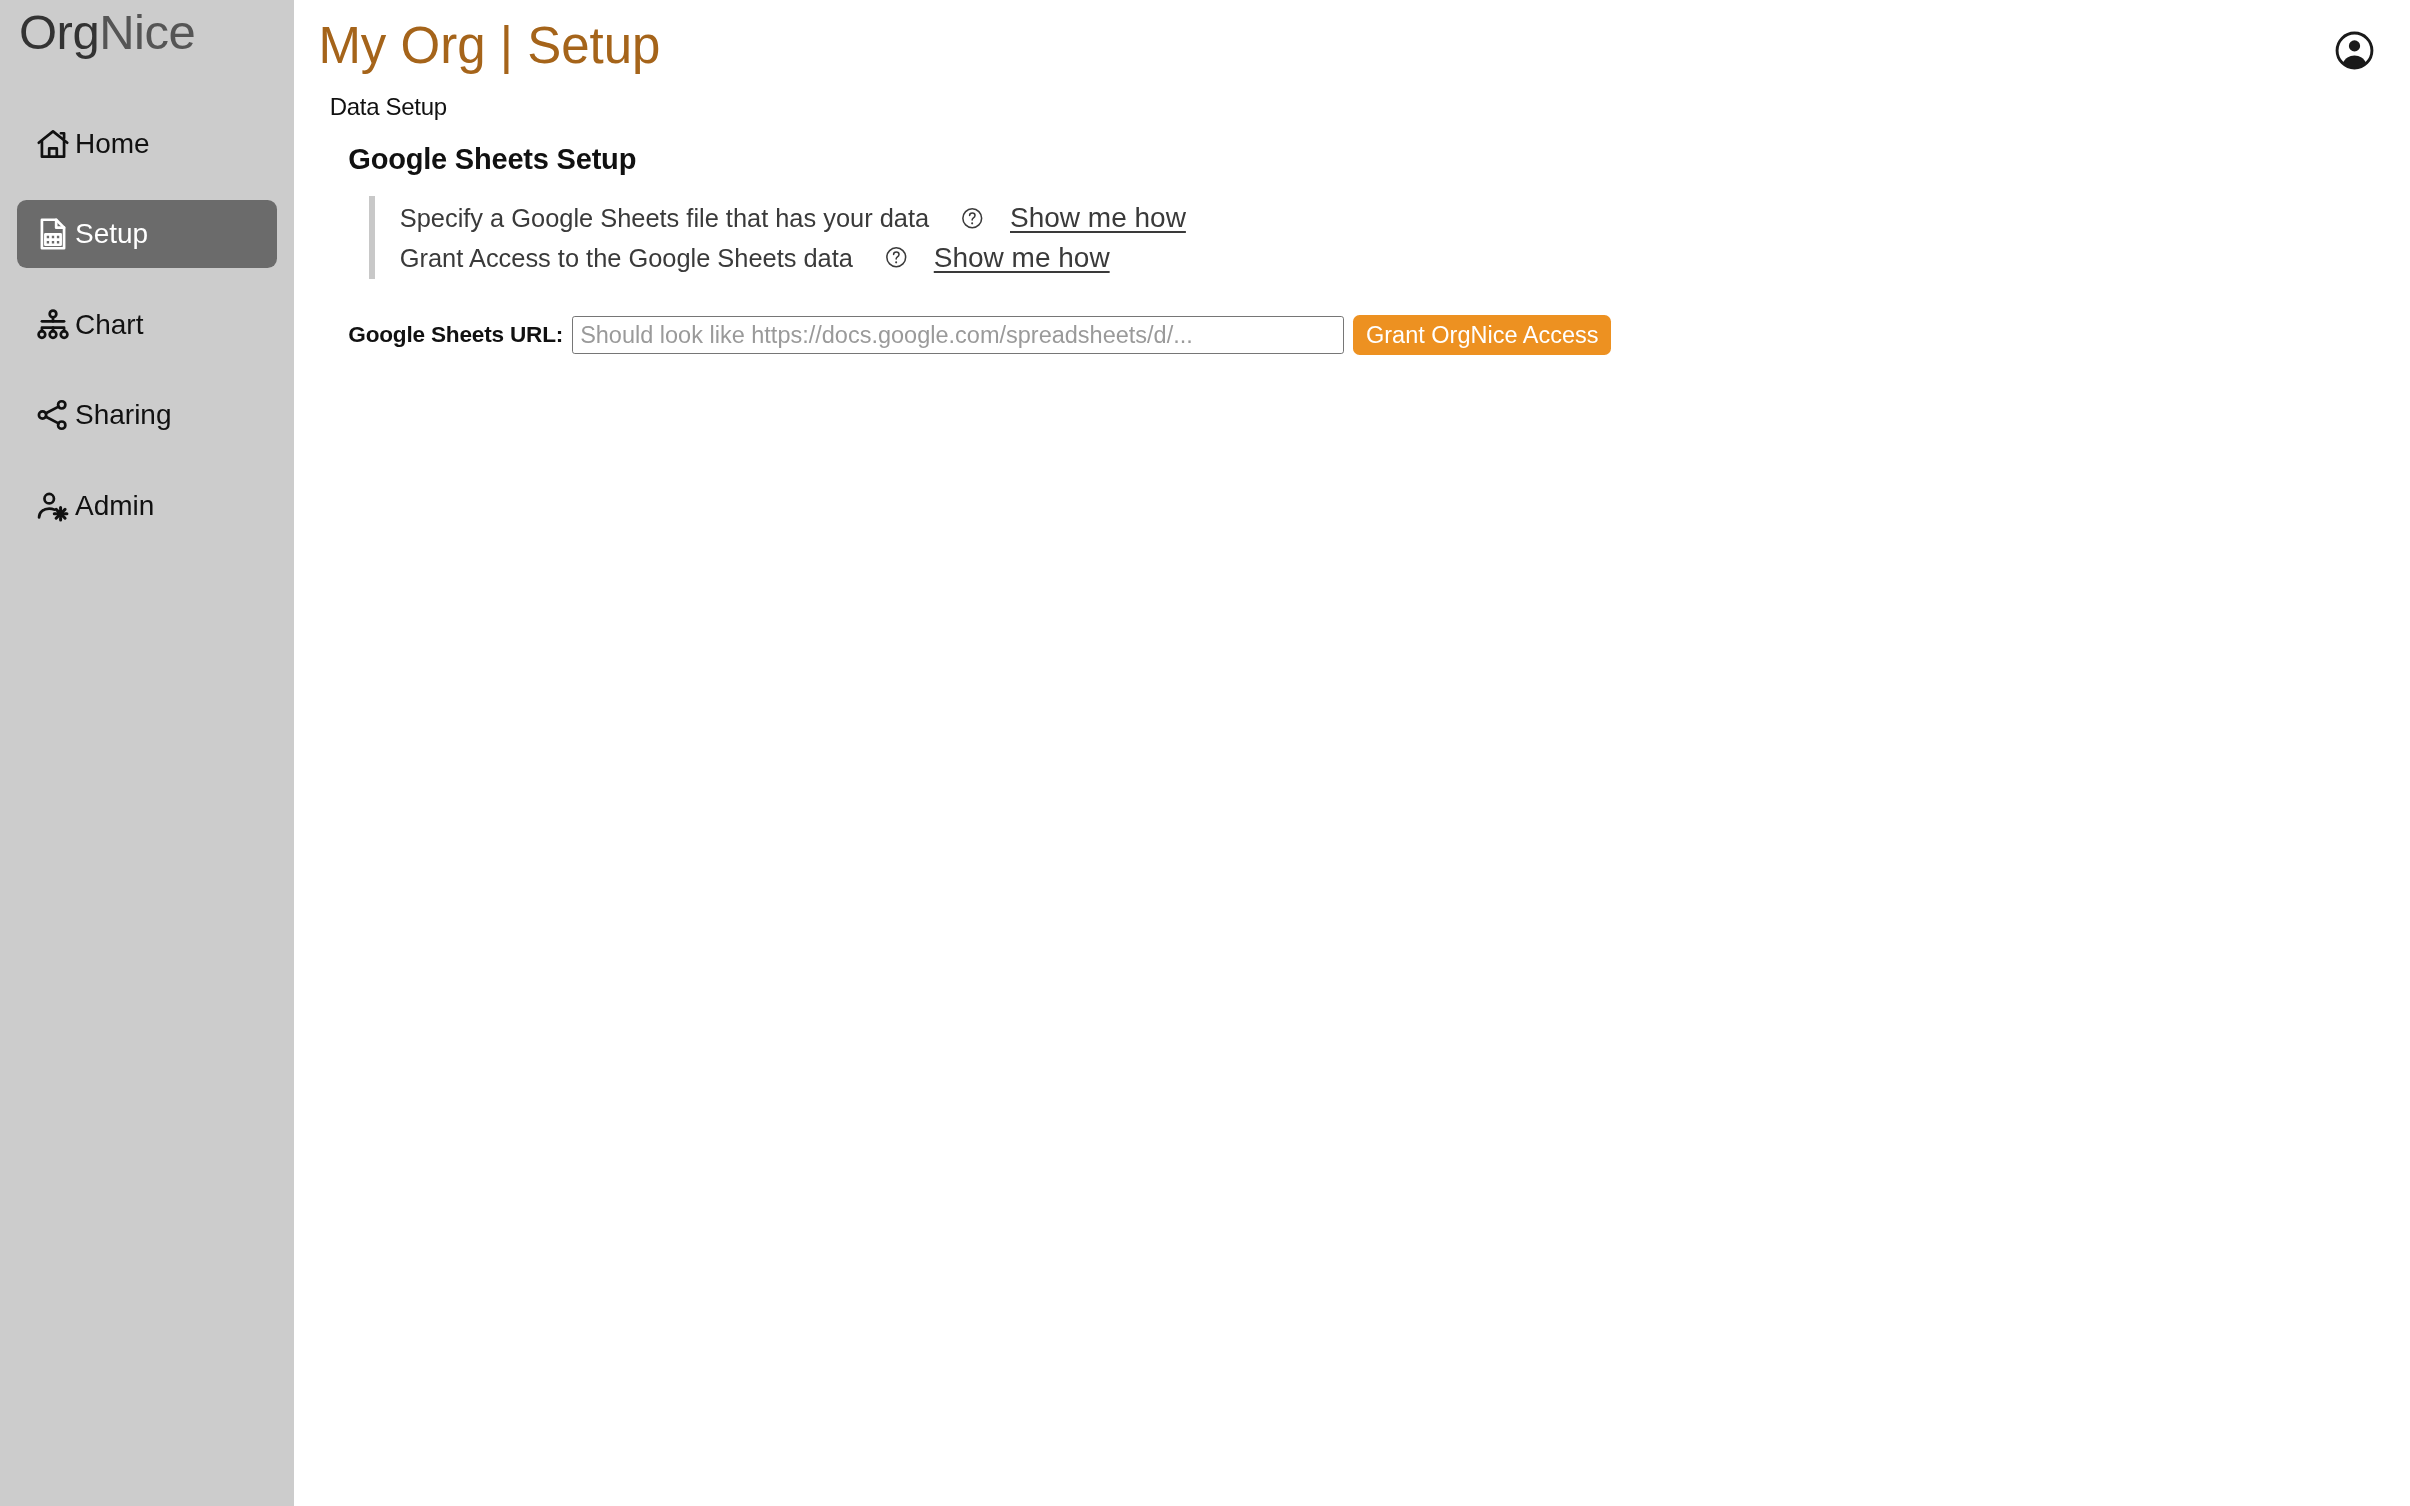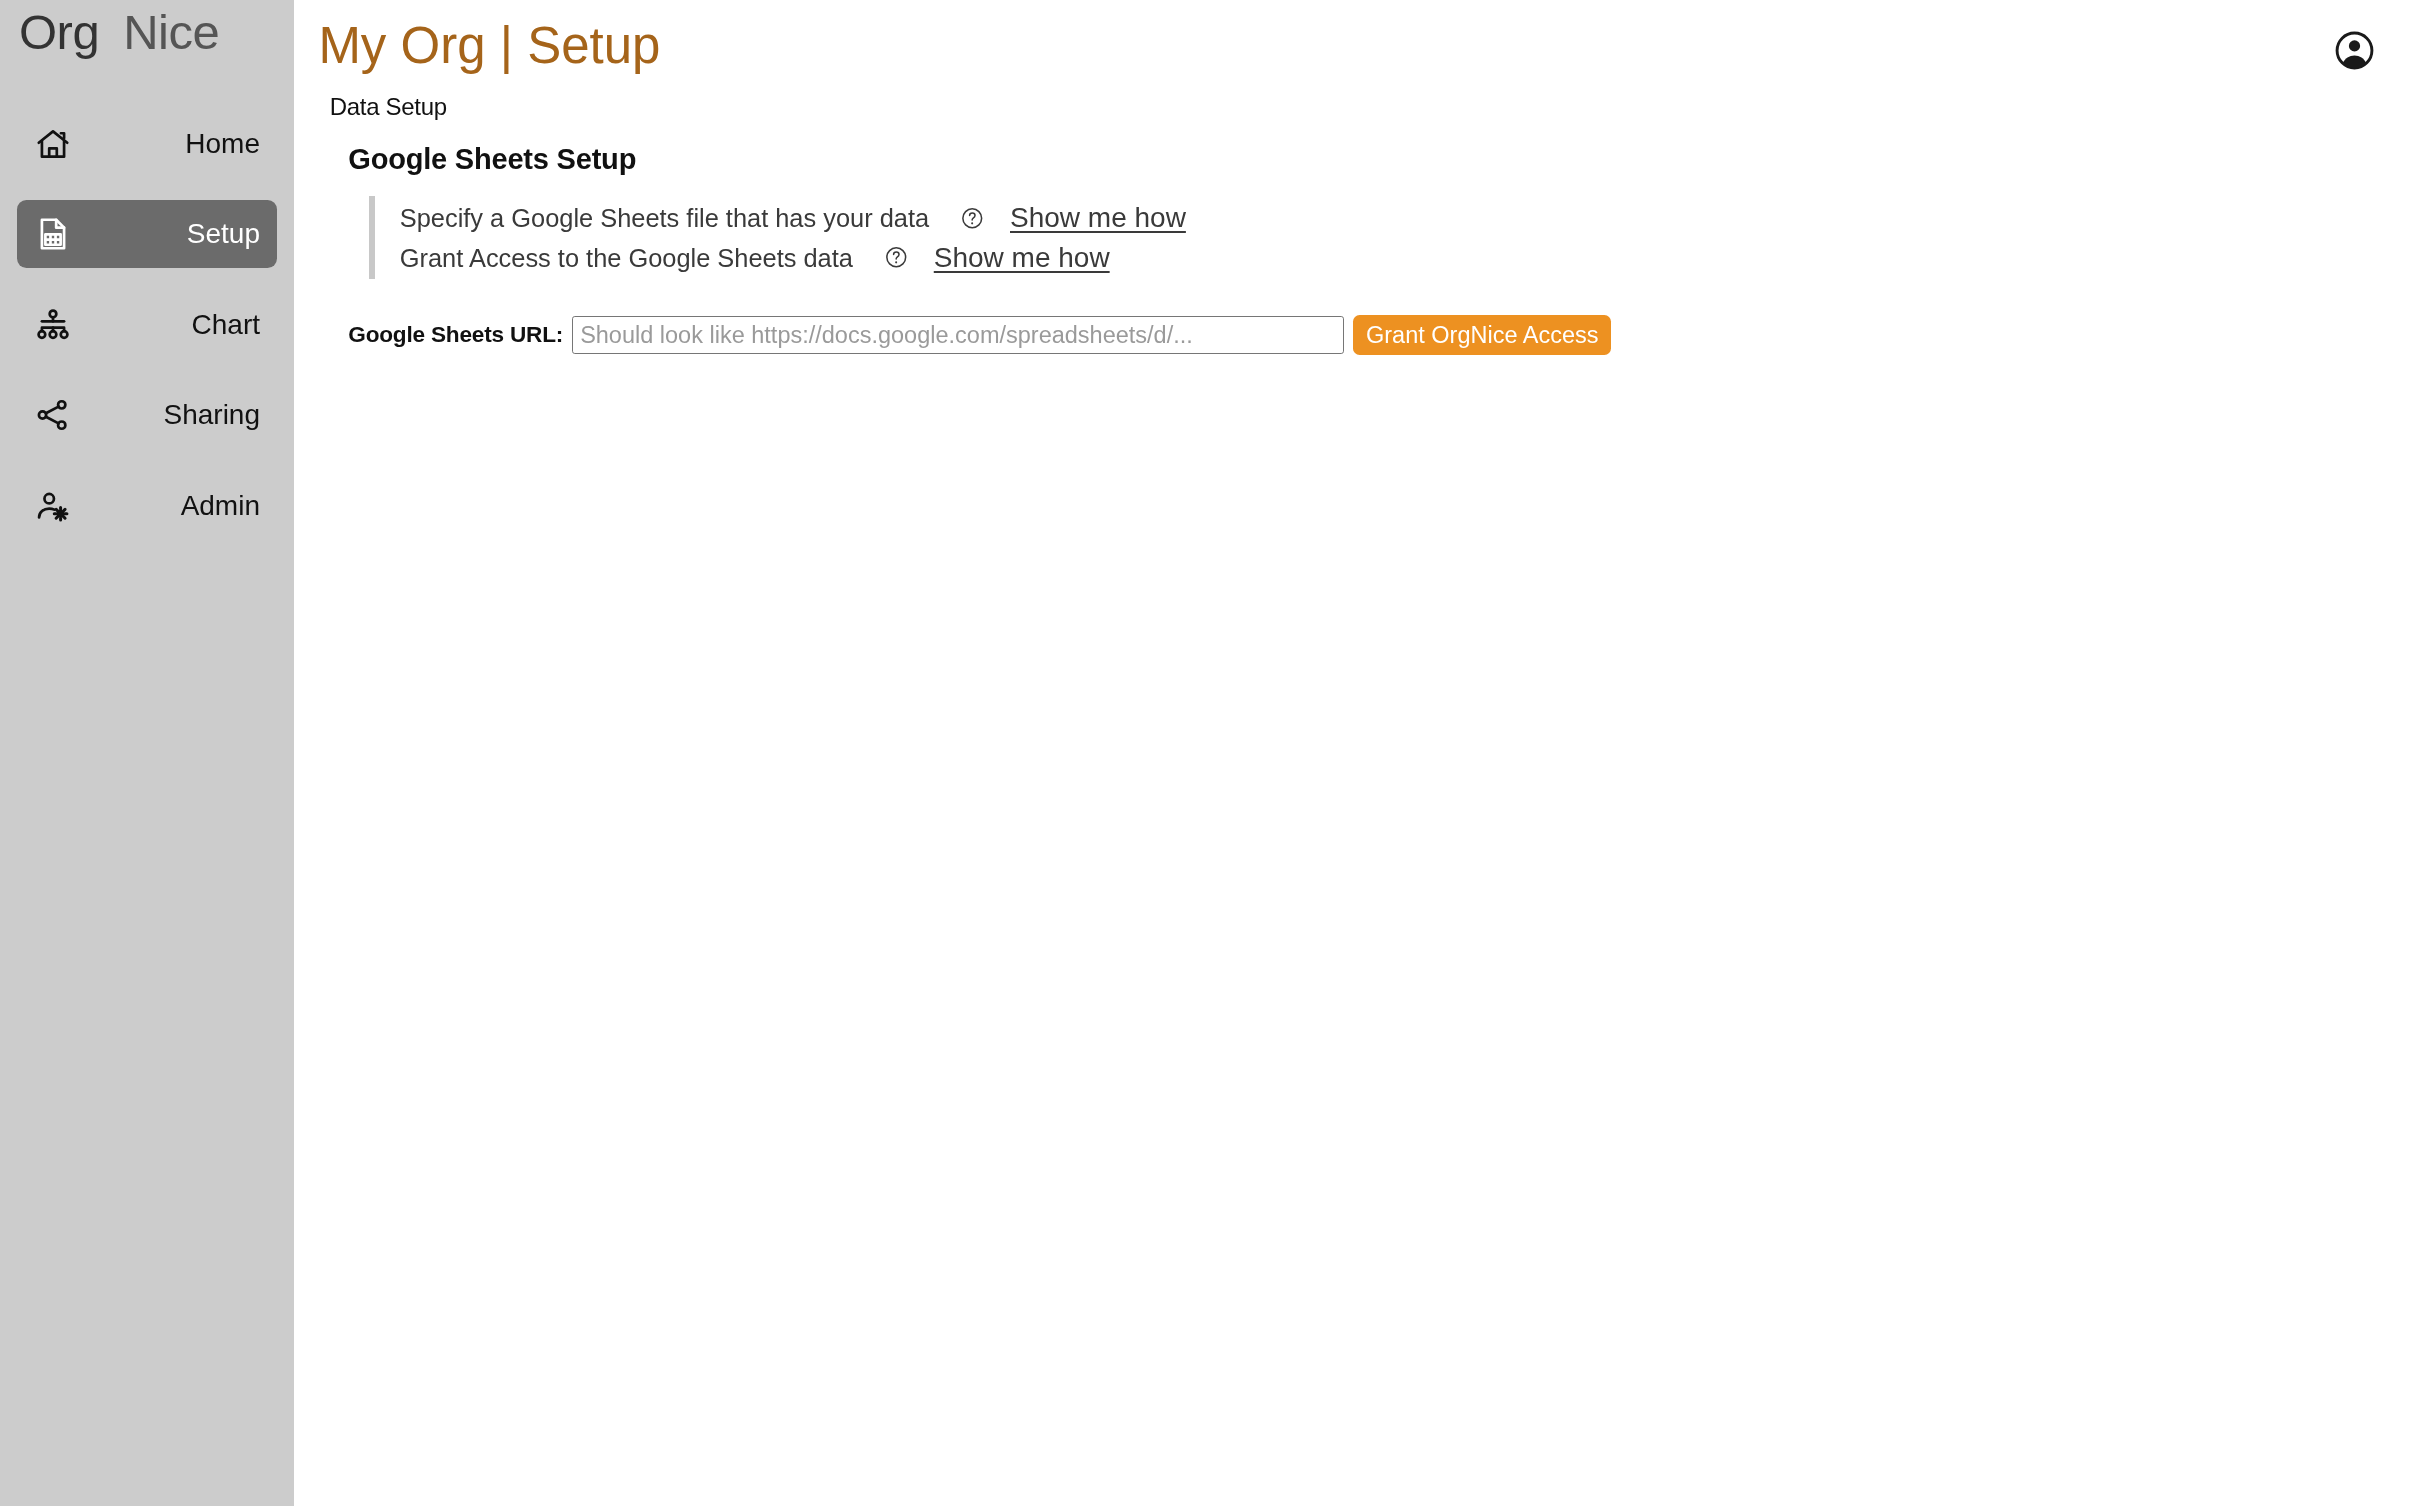--- a/index.html
+++ b/index.html
@@ -35,38 +35,37 @@
 
   .brand {
     font-size: 49px;
     line-height: 1;
     padding: 7.5px 0 0 19px;
     letter-spacing: -0.5px;
     white-space: nowrap;
     font-weight: 400;
   }
   .brand .brand-org { color: #333333; }
-  .brand .brand-nice { color: #555555; margin-left: 24px; }
+  .brand .brand-nice { color: #555555; }
 
   .nav {
     margin-top: 53px;
     padding: 0 17px;
   }
 
   .nav-item {
     display: flex;
     align-items: center;
     gap: 3px;
     height: 68px;
     padding: 0 17px;
     border-radius: 9.4px;
     margin-bottom: 22.6px;
     cursor: pointer;
     color: #111111;
-    justify-content: space-between;
   }
   .nav-item .nav-label {
     font-size: 28px;
     line-height: 1;
     white-space: nowrap;
   }
   .nav-item.active {
     background: #6b6b6b;
     color: #ffffff;
   }

